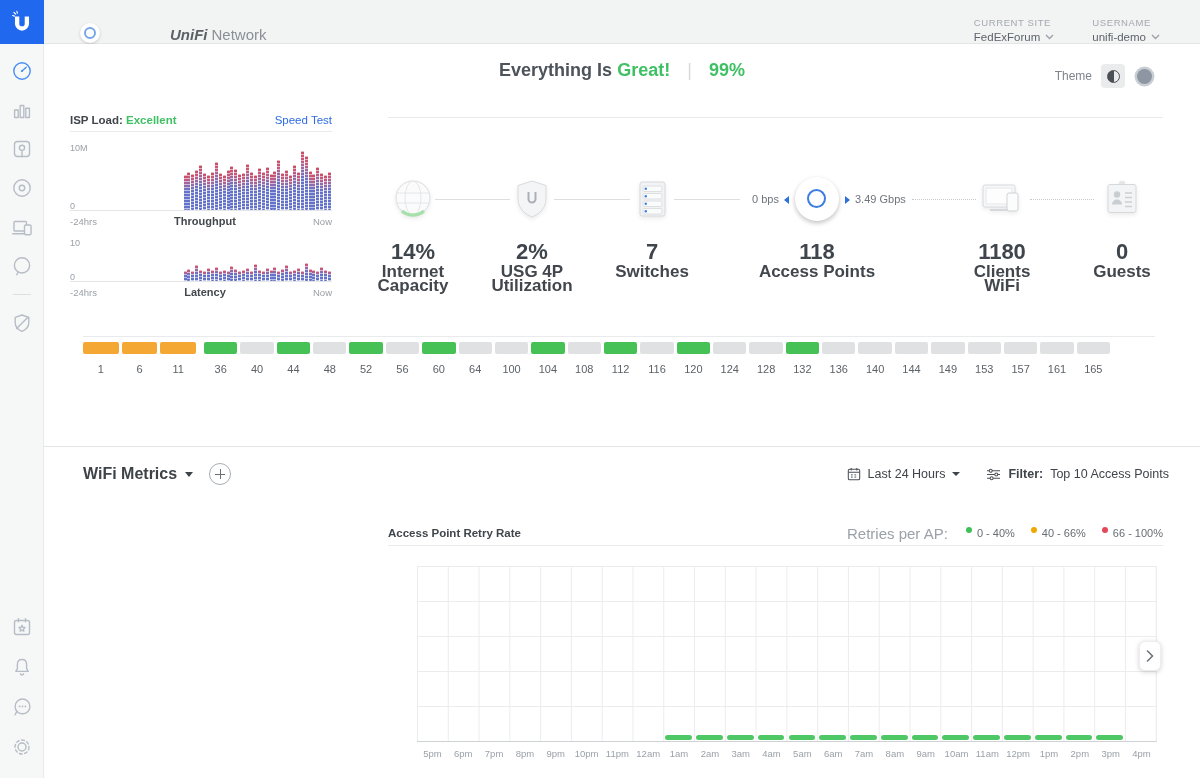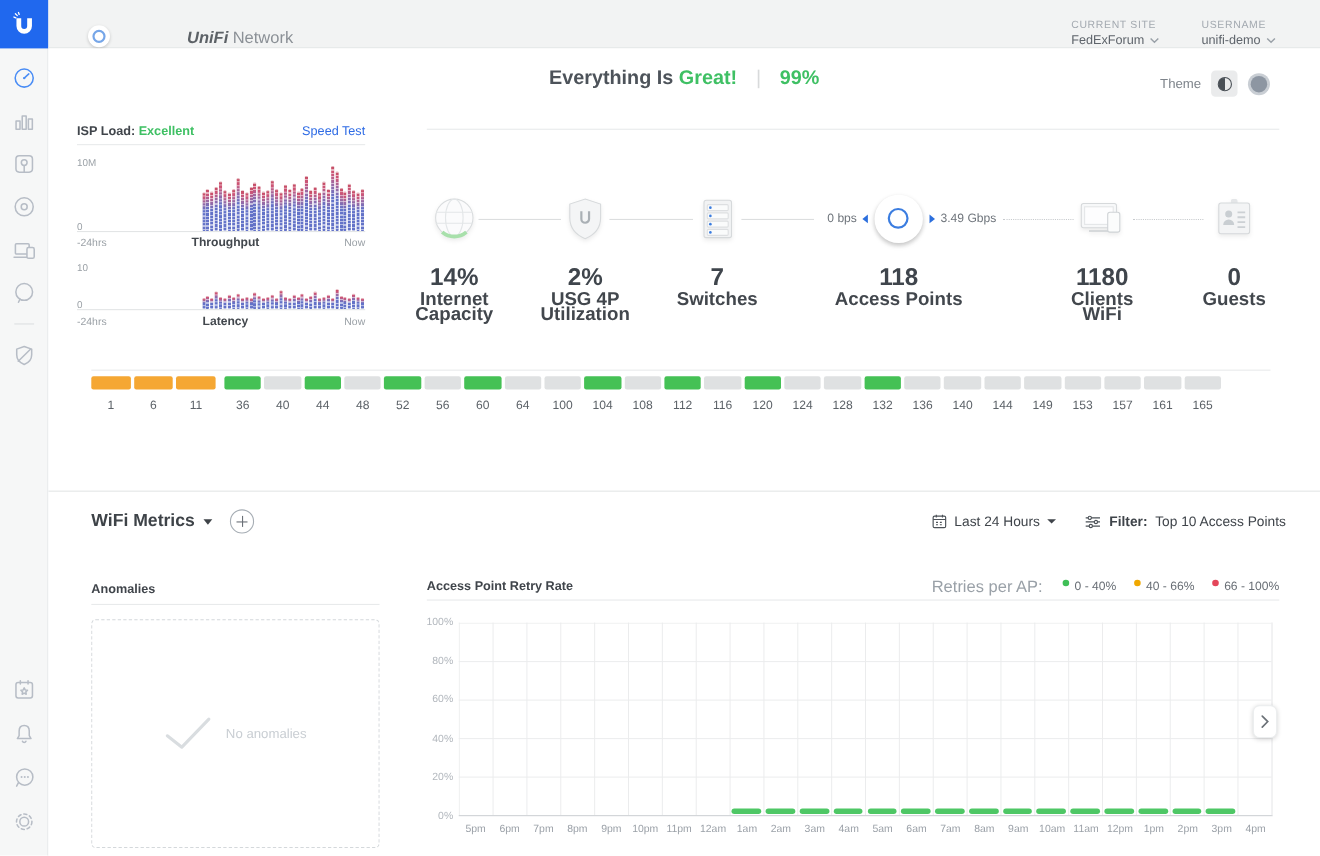--- a/index.html
+++ b/index.html
@@ -669,30 +669,20 @@
             <circle cx="5" cy="3" r="1.6" fill="#fff" stroke="#4b5157" stroke-width="1.1"></circle>
             <circle cx="11" cy="7" r="1.6" fill="#fff" stroke="#4b5157" stroke-width="1.1"></circle>
             <circle cx="6" cy="11" r="1.6" fill="#fff" stroke="#4b5157" stroke-width="1.1"></circle>
           </svg>
           <span class="bold">Filter:</span>
           <span>Top 10 Access Points</span>
         </span>
       </div>
     </div>
 
-    <section class="anoms">
-      <span class="ptitle">Anomalies</span>
-      <hr class="panel-hr">
-      <div class="anom-box">
-        <svg width="44" height="34" viewBox="0 0 46 36">
-          <path d="M3 20 L17 31 L43 4" fill="none" stroke="#d9dde0" stroke-width="3" stroke-linecap="round" stroke-linejoin="round"></path>
-        </svg>
-        <span class="anom-text">No anomalies</span>
-      </div>
-    </section>
 
     <section class="retry">
       <div class="retry-head">
         <span class="ptitle">Access Point Retry Rate</span>
         <span class="retry-leg">
           <span class="rleg-label">Retries per AP:</span>
           <span class="rleg-item">
               <span class="dot" style="background: rgb(63, 191, 87);"></span>
               <span>0 - 40%</span>
             </span>
@@ -700,28 +690,20 @@
               <span class="dot" style="background: rgb(240, 168, 0);"></span>
               <span>40 - 66%</span>
             </span>
           <span class="rleg-item">
               <span class="dot" style="background: rgb(228, 70, 90);"></span>
               <span>66 - 100%</span>
             </span>
         </span>
       </div>
       <hr class="panel-hr">
-      <div class="ylabels" id="retry-ylabels">
-          <span style="top: 0%;">100%</span>
-          <span style="top: 20%;">80%</span>
-          <span style="top: 40%;">60%</span>
-          <span style="top: 60%;">40%</span>
-          <span style="top: 80%;">20%</span>
-          <span style="top: 100%;">0%</span>
-        </div>
       <div class="retry-plot" id="retry-plot">
           <div class="retry-seg" style="left: calc(33.3333% + 2px); width: calc(4.16667% - 4px);"></div>
           <div class="retry-seg" style="left: calc(37.5% + 2px); width: calc(4.16667% - 4px);"></div>
           <div class="retry-seg" style="left: calc(41.6667% + 2px); width: calc(4.16667% - 4px);"></div>
           <div class="retry-seg" style="left: calc(45.8333% + 2px); width: calc(4.16667% - 4px);"></div>
           <div class="retry-seg" style="left: calc(50% + 2px); width: calc(4.16667% - 4px);"></div>
           <div class="retry-seg" style="left: calc(54.1667% + 2px); width: calc(4.16667% - 4px);"></div>
           <div class="retry-seg" style="left: calc(58.3333% + 2px); width: calc(4.16667% - 4px);"></div>
           <div class="retry-seg" style="left: calc(62.5% + 2px); width: calc(4.16667% - 4px);"></div>
           <div class="retry-seg" style="left: calc(66.6667% + 2px); width: calc(4.16667% - 4px);"></div>

